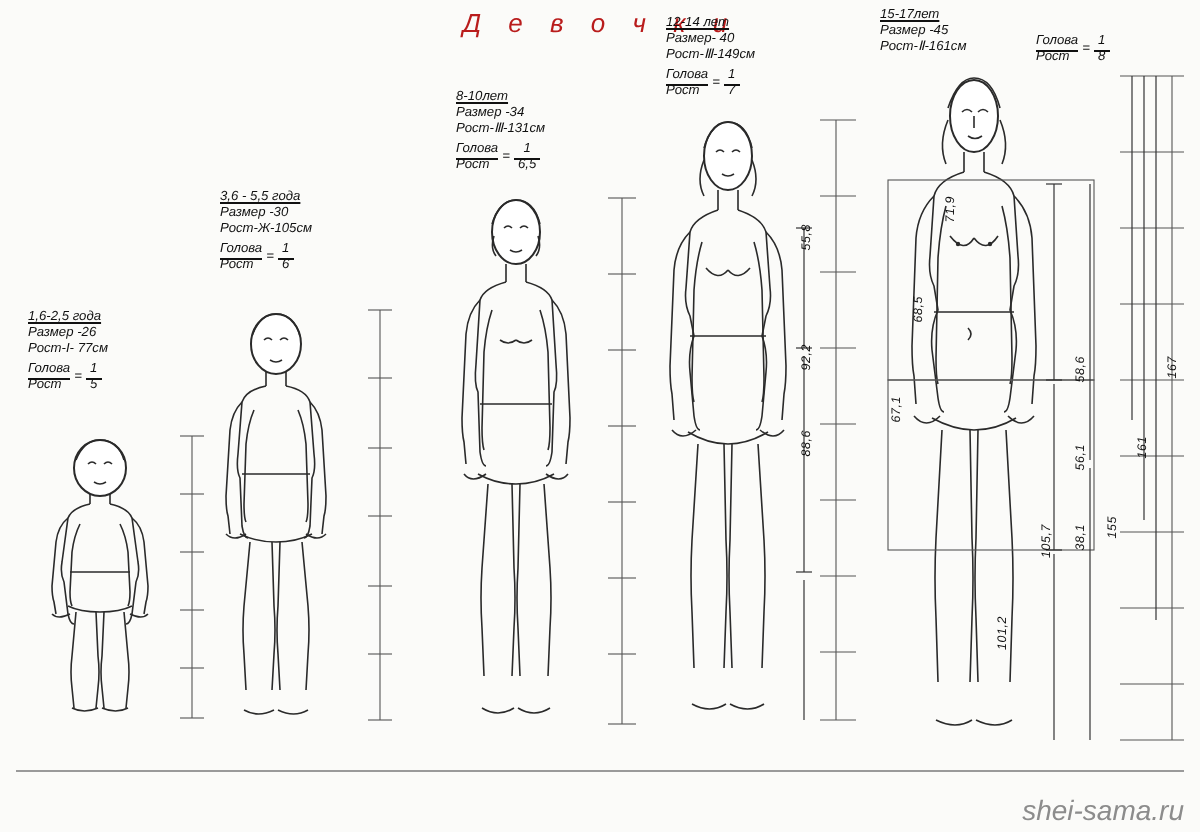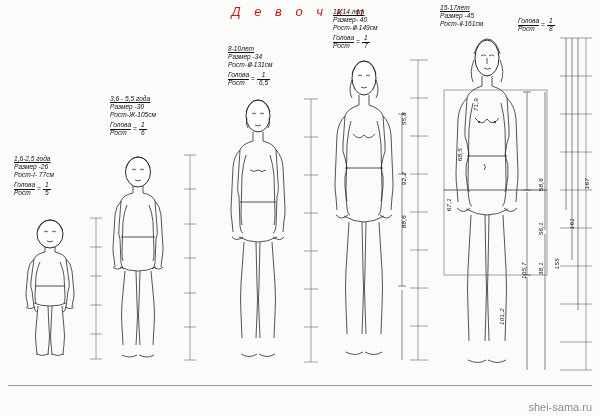--- a/index.html
+++ b/index.html
@@ -30,22 +30,23 @@
     left:0;width:600px;
     bottom:16px;
     text-align:center;
     font-size:8.5px;
     color:#222;
     letter-spacing:.2px;
   }
   .watermark{
     position:absolute;
     right:8px;bottom:3px;
-    font-size:11px;
+    font-size:14px;
     color:#8c8c8c;
+    font-style:italic;
   }
   .sep{
     position:absolute;
     left:8px;width:584px;height:1px;
     background:#9a9a9a;
     bottom:30px;
   }
   
   .ann{
     position:absolute;

